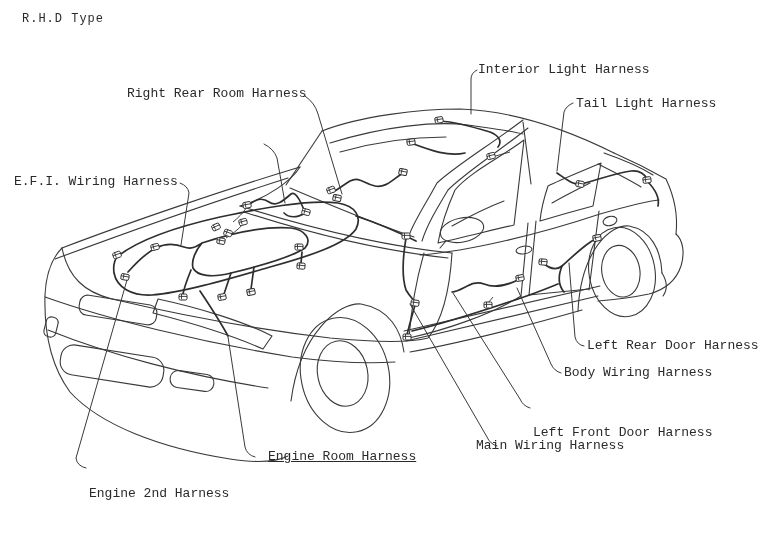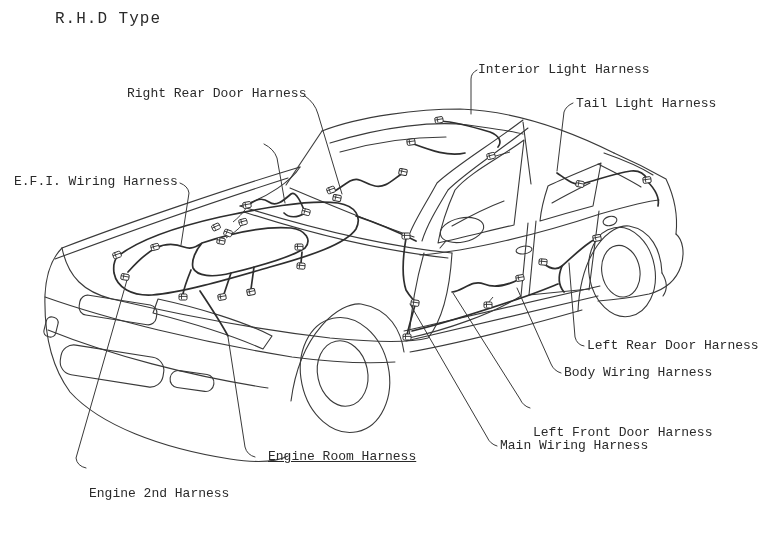--- a/index.html
+++ b/index.html
@@ -20,24 +20,23 @@
   .lbl{
     position:absolute;
     color:var(--text);
     font-size:13px;
     line-height:14px;
     letter-spacing:0px;
     white-space:nowrap;
     font-family:"Liberation Mono","DejaVu Sans Mono",monospace;
   }
   .title{
-    font-size:16px;
+    font-size:12px;
     font-weight:500;
     letter-spacing:1px;
-    margin-left:33px;
   }
   svg *{vector-effect:non-scaling-stroke;}
   .car{stroke:var(--line);stroke-width:1.1;fill:none;stroke-linecap:round;stroke-linejoin:round;}
   .wire{stroke:var(--wire);stroke-width:1.7;fill:none;stroke-linecap:round;stroke-linejoin:round;}
   .leader{stroke:var(--line);stroke-width:1;fill:none;stroke-linecap:round;}
   .conn{stroke:var(--wire);stroke-width:1;fill:#ffffff;}
   .connline{stroke:var(--wire);stroke-width:0.9;fill:none;}
 </style>
 </head>
 <body>
@@ -224,34 +223,34 @@
       <path class="leader" d="M561,373 Q554,371 551,364 L517,288"></path>
       <path class="leader" d="M530,408 Q523,406 520,399 L453,293"></path>
       <path class="leader" d="M497,446 Q490,444 487,437 L410,304"></path>
       <path class="leader" d="M255,457 Q247,455 245,447 L228,337"></path>
       <path class="leader" d="M86,468 Q77,466 76,458 L127,280"></path>
     </g>
   </svg>
 
   <div class="lbl title" style="left:22px;top:12px;">R.H.D Type</div>
 
-  <div class="lbl" style="left:127px;top:87px;">Right Rear Door Harness</div>
+  <div class="lbl" style="left:127px;top:87px;">Right Rear Room Harness</div>
 
   <div class="lbl" style="left:576px;top:97px;">Tail Light Harness</div>
 
   <div class="lbl" style="left:478px;top:63px;">Interior Light Harness</div>
 
 
   <div class="lbl" style="left:14px;top:175px;">E.F.I. Wiring Harness</div>
 
   <div class="lbl" style="left:564px;top:366px;">Body Wiring Harness</div>
 
   <div class="lbl" style="left:587px;top:339px;">Left Rear Door Harness</div>
 
   <div class="lbl" style="left:533px;top:401px;margin-top:25px;">Left Front Door Harness</div>
 
-  <div class="lbl" style="left:500px;top:439px;">Main Wiring Harness</div>
+  <div class="lbl" style="left:476px;top:439px;">Main Wiring Harness</div>
 
   <div class="lbl" style="left:268px;top:450px;text-decoration:underline;">Engine Room Harness</div>
 
   <div class="lbl" style="left:89px;top:463px;margin-top:24px;">Engine 2nd Harness</div>
 
 </div>
 
 </body></html>

